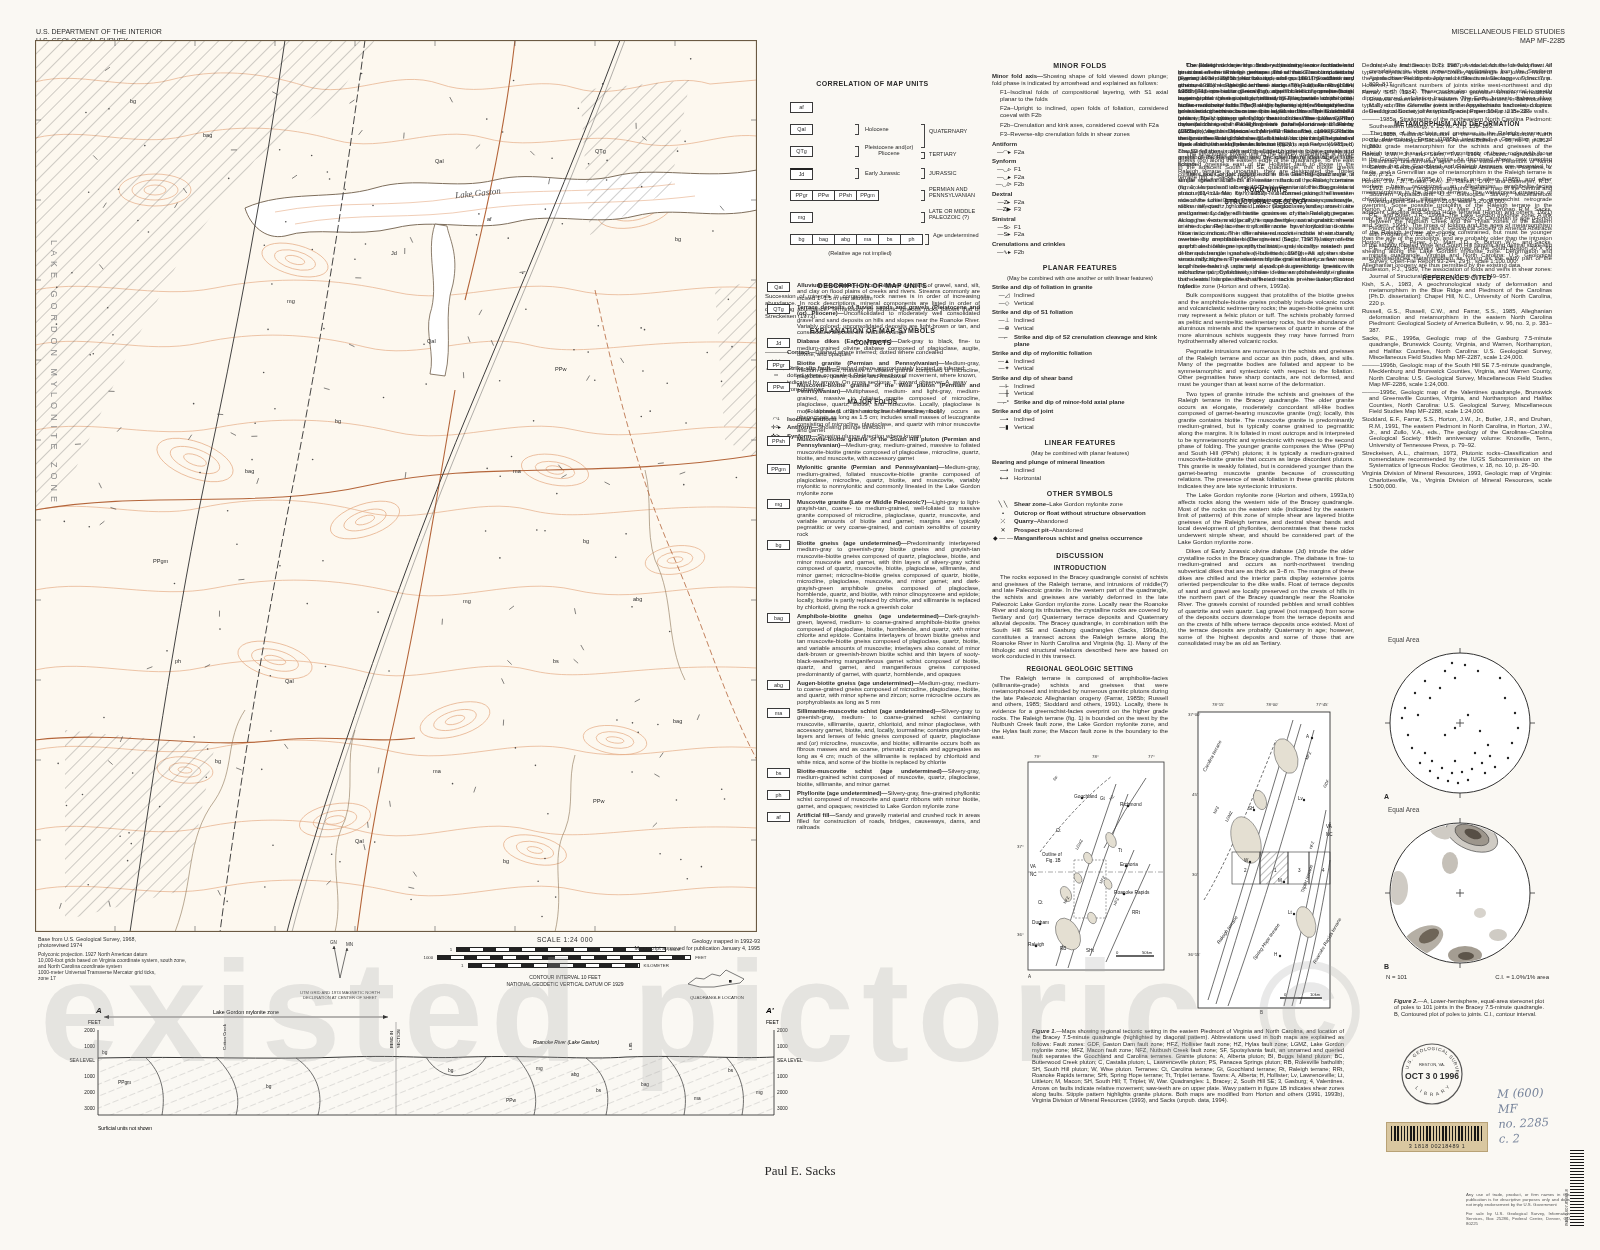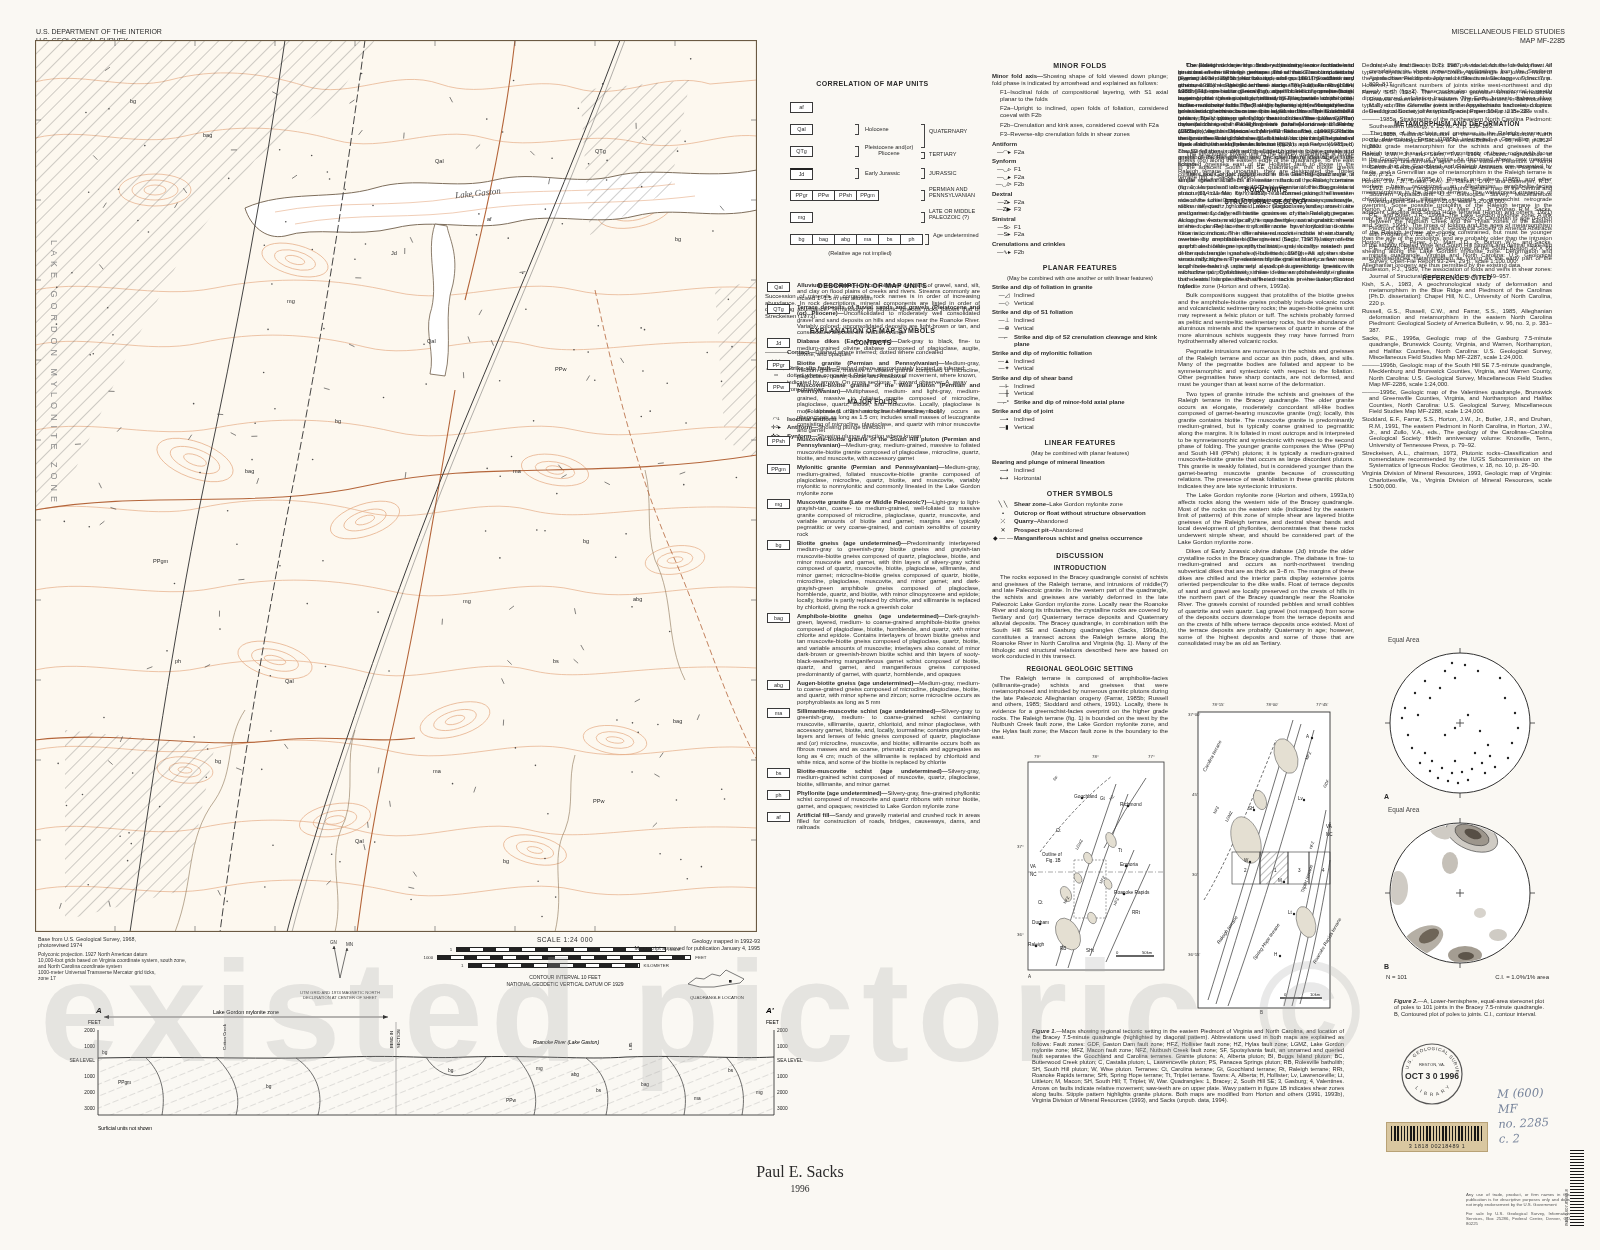--- a/index.html
+++ b/index.html
@@ -1127,22 +1127,21 @@
       <span class="csunit" style="position: absolute; left: 505px; top: 70px;">abg</span>
       <span class="csunit" style="position: absolute; left: 530px; top: 86px;">bs</span>
       <span class="csunit" style="position: absolute; left: 575px; top: 80px;">bag</span>
       <span class="csunit" style="position: absolute; left: 628px; top: 94px;">ma</span>
       <span class="csunit" style="position: absolute; left: 662px; top: 66px;">bs</span>
       <span class="csunit" style="position: absolute; left: 690px; top: 88px;">mg</span>
     </div>
 </div>
 
 <div class="abs" style="left:100px;top:1160px;width:1400px;text-align:center;font-family:'Liberation Serif',serif;">
-  <div style="font-size:16px;margin-top:3px;">Paul E. Sacks</div>
-  <div style="font-size:9.5px;margin-top:3px;">1996</div>
+  <div style="font-size:13px;margin-top:3px;">Paul E. Sacks</div>
 </div>
 
 <div class="abs" style="left:1398px;top:1040px;">
   <svg width="68" height="68" viewBox="0 0 68 68">
     <defs>
       <path id="arcT" d="M 10,34 A 24,24 0 0 1 58,34"></path>
       <path id="arcB" d="M 12,34 A 22,22 0 0 0 56,34"></path>
     </defs>
     <circle cx="34" cy="34" r="30" fill="none" stroke="#3a3a3a" stroke-width="1.2" opacity="0.85"></circle>
     <text font-size="4.6" fill="#3a3a3a" letter-spacing="0.6"><textPath href="#arcT" startOffset="6%">U.S. GEOLOGICAL SURVEY</textPath></text>

